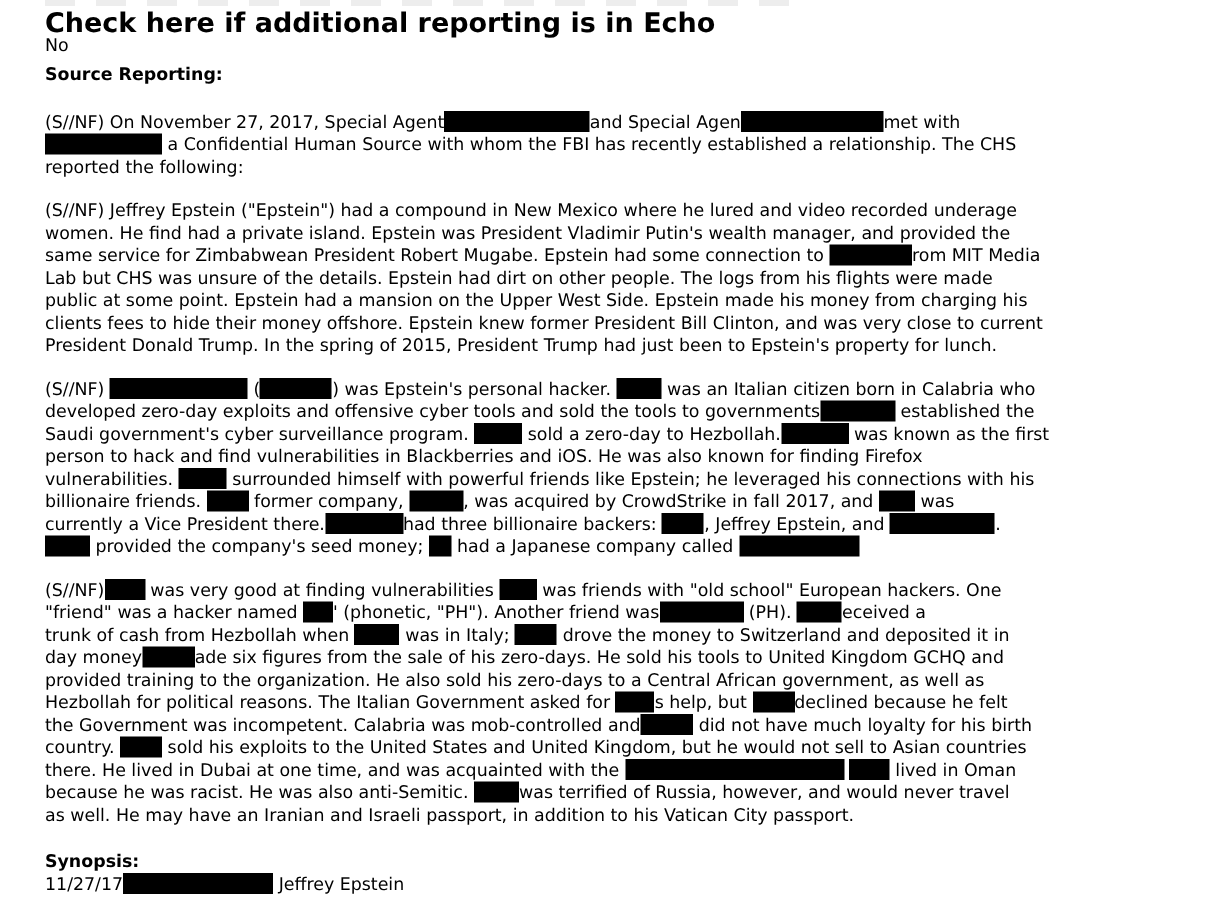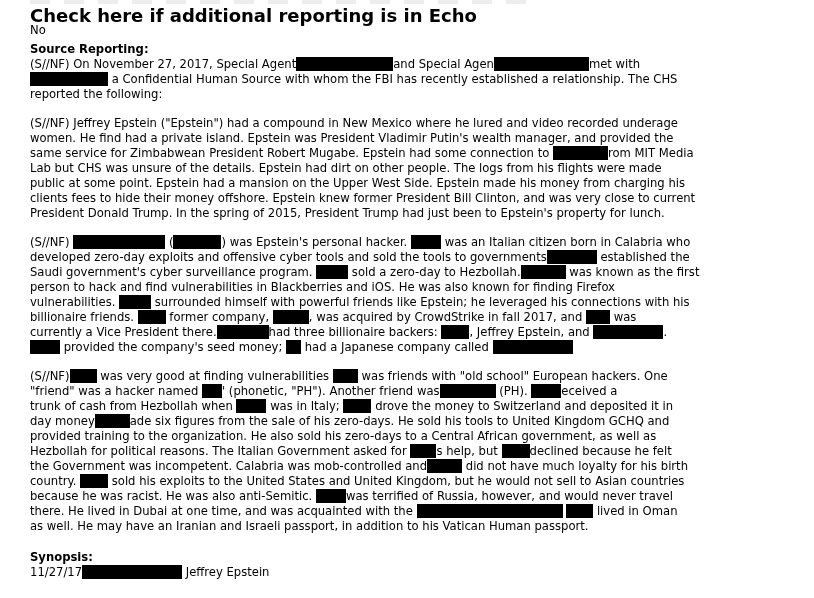--- a/index.html
+++ b/index.html
@@ -15,21 +15,21 @@
   .doc { position: relative; padding: 8px 20px 0 30px; width: 764px; }
   .artifact {
     position: absolute; top: 0; left: 30px;
     width: 500px; height: 4px;
     background: repeating-linear-gradient(90deg, #ededed 0 20px, transparent 20px 34px);
   }
   .title { font-weight: bold; font-size: 18px; line-height: 15px; }
   .plain { line-height: 15px; }
   .section-heading { font-weight: bold; line-height: 15px; margin-top: 4px; }
   .para { margin-top: 14px; }
-  .para.first { margin-top: 0; }
+  .para.first { margin-top: 17px; }
   .line { white-space: pre; line-height: 15px; }
   .redaction {
     display: inline-block;
     background: #000000;
     height: 14px;
     vertical-align: -3px;
   }
   .syn-block { margin-top: 12px; }
 </style>
 </head>
@@ -72,23 +72,23 @@
 
   <div class="para">
       <div class="line">(S//NF)<span class="redaction" style="width: 27px;"></span> was very good at finding vulnerabilities <span class="redaction" style="width: 25px;"></span> was friends with "old school" European hackers. One</div>
       <div class="line">"friend" was a hacker named <span class="redaction" style="width: 20px;"></span>' (phonetic, "PH"). Another friend was<span class="redaction" style="width: 56px;"></span> (PH). <span class="redaction" style="width: 30px;"></span>eceived a</div>
       <div class="line">trunk of cash from Hezbollah when <span class="redaction" style="width: 30px;"></span> was in Italy; <span class="redaction" style="width: 28px;"></span> drove the money to Switzerland and deposited it in</div>
       <div class="line">day money<span class="redaction" style="width: 35px;"></span>ade six figures from the sale of his zero-days. He sold his tools to United Kingdom GCHQ and</div>
       <div class="line">provided training to the organization. He also sold his zero-days to a Central African government, as well as</div>
       <div class="line">Hezbollah for political reasons. The Italian Government asked for <span class="redaction" style="width: 26px;"></span>s help, but <span class="redaction" style="width: 28px;"></span>declined because he felt</div>
       <div class="line">the Government was incompetent. Calabria was mob-controlled and<span class="redaction" style="width: 35px;"></span> did not have much loyalty for his birth</div>
       <div class="line">country. <span class="redaction" style="width: 28px;"></span> sold his exploits to the United States and United Kingdom, but he would not sell to Asian countries</div>
+      <div class="line">there. He lived in Dubai at one time, and was acquainted with the <span class="redaction" style="width: 146px;"></span> <span class="redaction" style="width: 27px;"></span> lived in Oman</div>
       <div class="line">because he was racist. He was also anti-Semitic. <span class="redaction" style="width: 30px;"></span>was terrified of Russia, however, and would never travel</div>
-      <div class="line">there. He lived in Dubai at one time, and was acquainted with the <span class="redaction" style="width: 146px;"></span> <span class="redaction" style="width: 27px;"></span> lived in Oman</div>
-      <div class="line">as well. He may have an Iranian and Israeli passport, in addition to his Vatican Human passport.</div>
+      <div class="line">as well. He may have an Iranian and Israeli passport, in addition to his Vatican City passport.</div>
     </div>
 
   <div class="syn-block">
     <div class="section-heading" style="margin-top:16px">Synopsis:</div>
     <div>
         <div class="line">11/27/17<span class="redaction" style="width: 100px;"></span> Jeffrey Epstein</div>
       </div>
   </div>
 </div>
 

